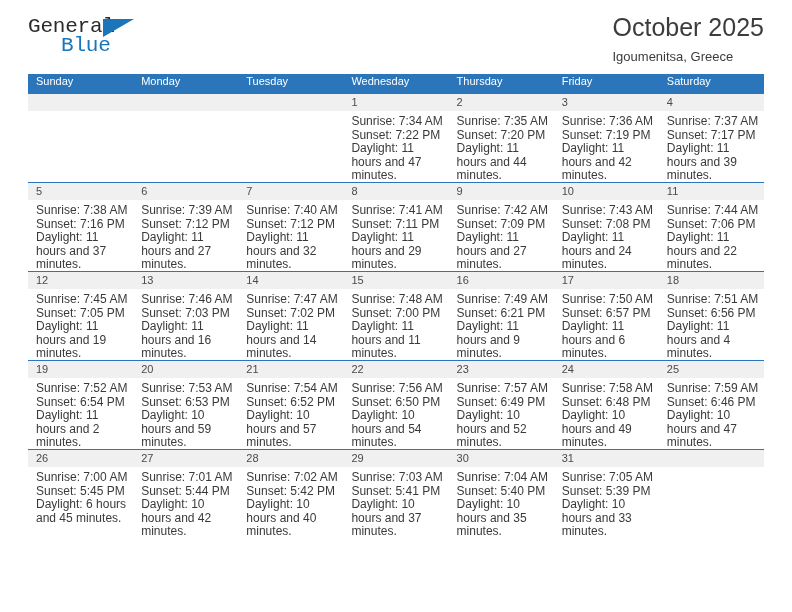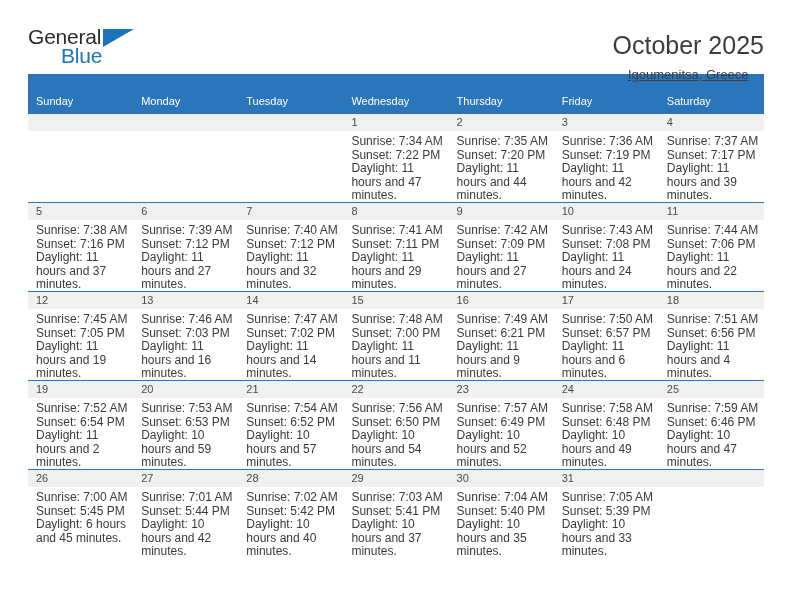--- a/index.html
+++ b/index.html
@@ -25,23 +25,24 @@
   
   .header {
     position: relative;
     height: 74px;
     display: flex;
     align-items: flex-start;
     justify-content: space-between;
   }
   .logo {
     position: relative;
-    margin-top: 26px;
+    margin-top: 16px;
     width: 120px;
     height: 48px;
+    font-family: Liberation Mono, monospace;
   }
   .logo-general {
     position: absolute;
     left: 0;
     top: 0;
     font-size: 21px;
     letter-spacing: -0.2px;
     color: #2b2b2b;
     line-height: 22px;
   }
@@ -57,50 +58,49 @@
   .logo-triangle {
     position: absolute;
     left: 75px;
     top: 3px;
     width: 0;
     height: 0;
     border-left: 31px solid #1b75bb;
     border-bottom: 18px solid transparent;
   }
   .title-block {
-    text-align: center;
-    margin-top: 30px;
+    text-align: left;
+    margin-top: 12px;
   }
   .cal-title {
     font-size: 25px;
     color: #3c3c3c;
     line-height: 30px;
     font-weight: normal;
   }
   .cal-subtitle {
     font-size: 13px;
     color: #3c3c3c;
     line-height: 18px;
     margin-top: 6px;
-    text-decoration: underline;
   }
 
   
   .calendar {
     width: 736px;
     border-collapse: collapse;
     table-layout: fixed;
   }
   .calendar th {
     background: #2b76bb;
     color: #ffffff;
     font-size: 11px;
     font-weight: normal;
     text-align: left;
-    padding: 21px 0 6px 8px;
+    padding: 1px 0 6px 8px;
     border: none;
   }
   .calendar td {
     vertical-align: top;
     padding: 0;
     border-top: 1px solid #2b76bb;
     background: #ffffff;
     height: 88px;
   }
   .cell {

